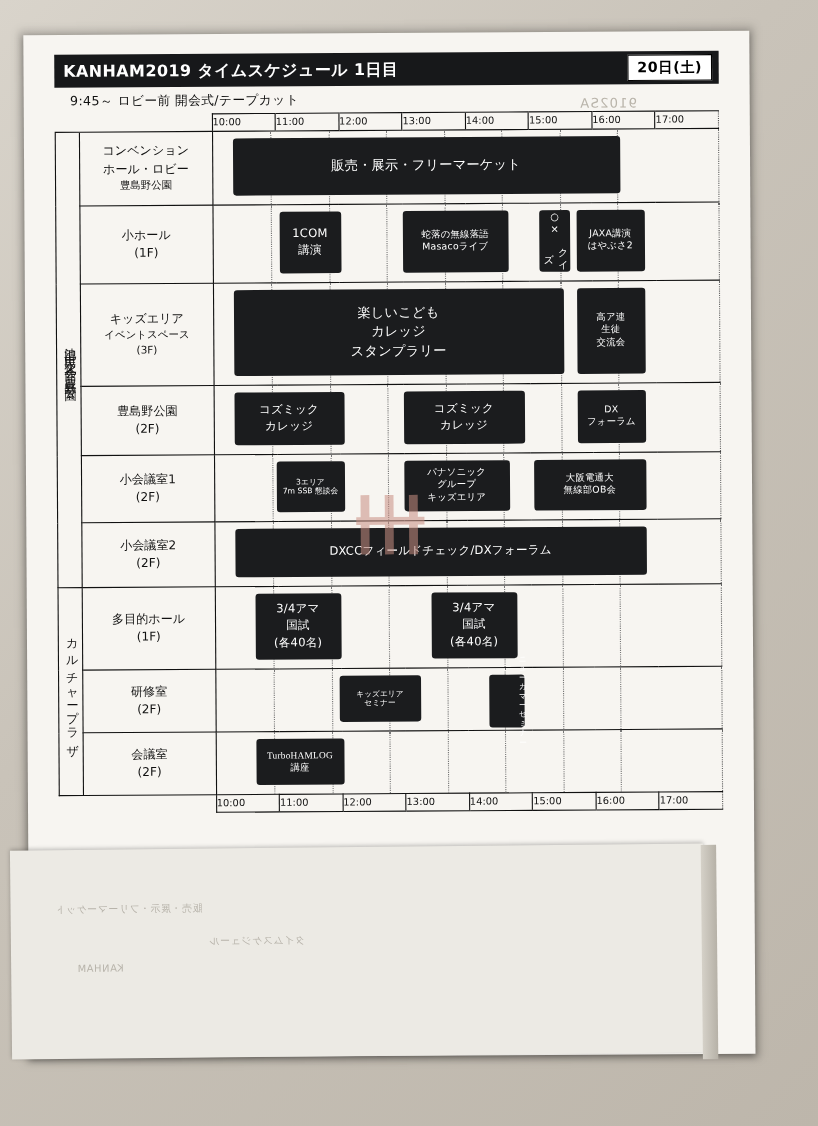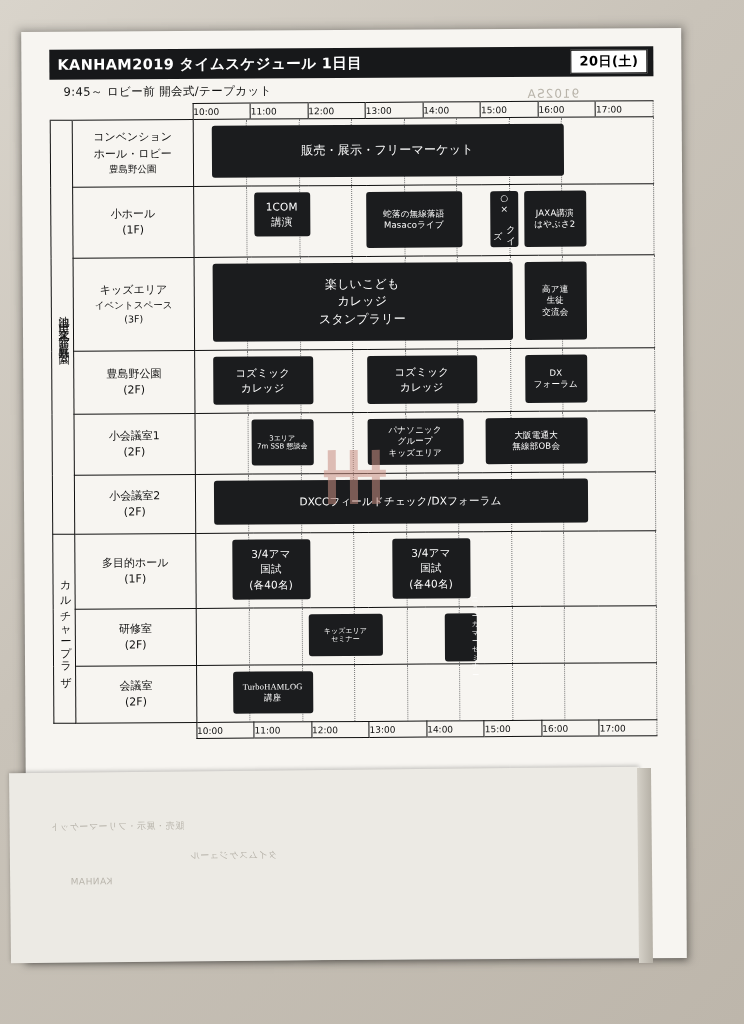--- a/index.html
+++ b/index.html
@@ -288,21 +288,21 @@
               <td class="roomcell"><span>小ホール</span><br><span>(1F)</span></td>
               <td colspan="8" class="slotcell">
                 <div class="rowtrack" style="height: 70px;">
                   <div style="position: absolute; top: 0px; bottom: 0px; width: 0px; border-left: 1px dotted rgb(119, 119, 119); left: 52.5px;"></div>
                   <div style="position: absolute; top: 0px; bottom: 0px; width: 0px; border-left: 1px dotted rgb(119, 119, 119); left: 105px;"></div>
                   <div style="position: absolute; top: 0px; bottom: 0px; width: 0px; border-left: 1px dotted rgb(119, 119, 119); left: 157.5px;"></div>
                   <div style="position: absolute; top: 0px; bottom: 0px; width: 0px; border-left: 1px dotted rgb(119, 119, 119); left: 210px;"></div>
                   <div style="position: absolute; top: 0px; bottom: 0px; width: 0px; border-left: 1px dotted rgb(119, 119, 119); left: 262.5px;"></div>
                   <div style="position: absolute; top: 0px; bottom: 0px; width: 0px; border-left: 1px dotted rgb(119, 119, 119); left: 315px;"></div>
                   <div style="position: absolute; top: 0px; bottom: 0px; width: 0px; border-left: 1px dotted rgb(119, 119, 119); left: 367.5px;"></div>
-                  <div class="evt" style="left: 60px; width: 56px; top: 6px; height: 44px;">
+                  <div class="evt" style="left: 60px; width: 56px; top: 6px; height: 56px;">
                     <span>1COM</span>
                     <span>講演</span>
                   </div>
                   <div class="evt small" style="left: 172px; width: 96px; top: 6px; height: 56px;">
                     <span>蛇落の無線落語</span>
                     <span>Masacoライブ</span>
                   </div>
                   <div class="evt vert" style="left: 296px; width: 28px; top: 6px; height: 56px;">
                     <span>○×</span>
                     <span>クイズ</span>

